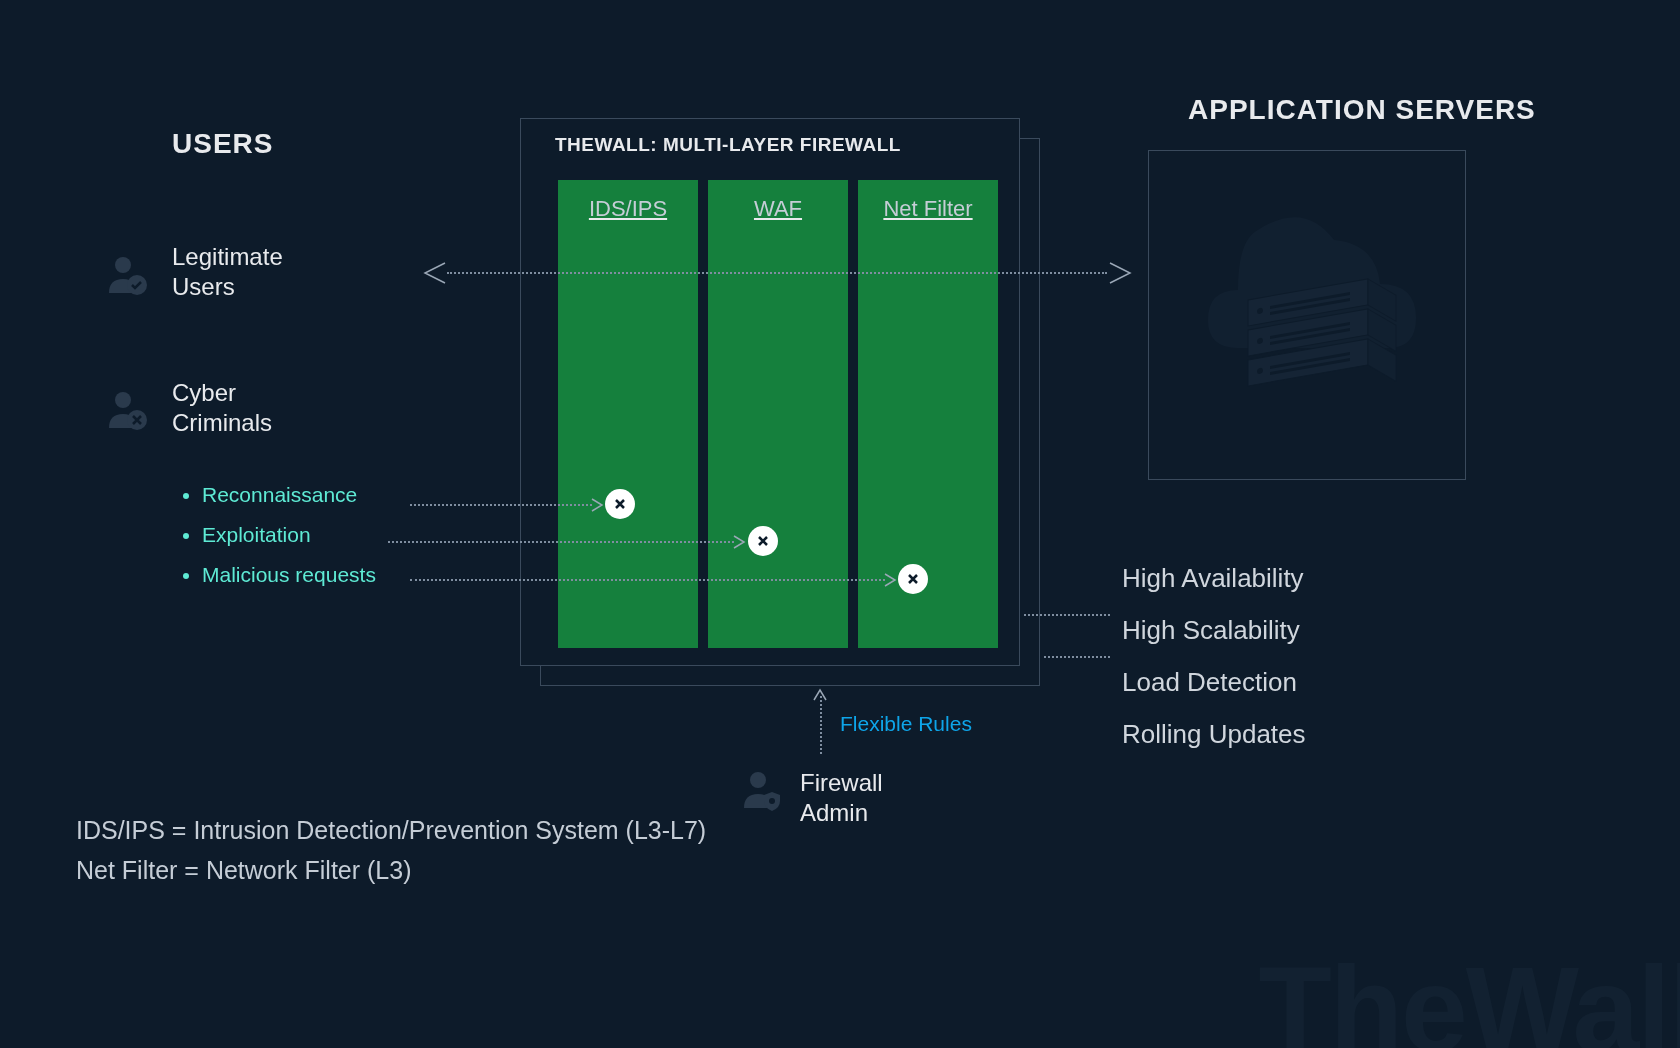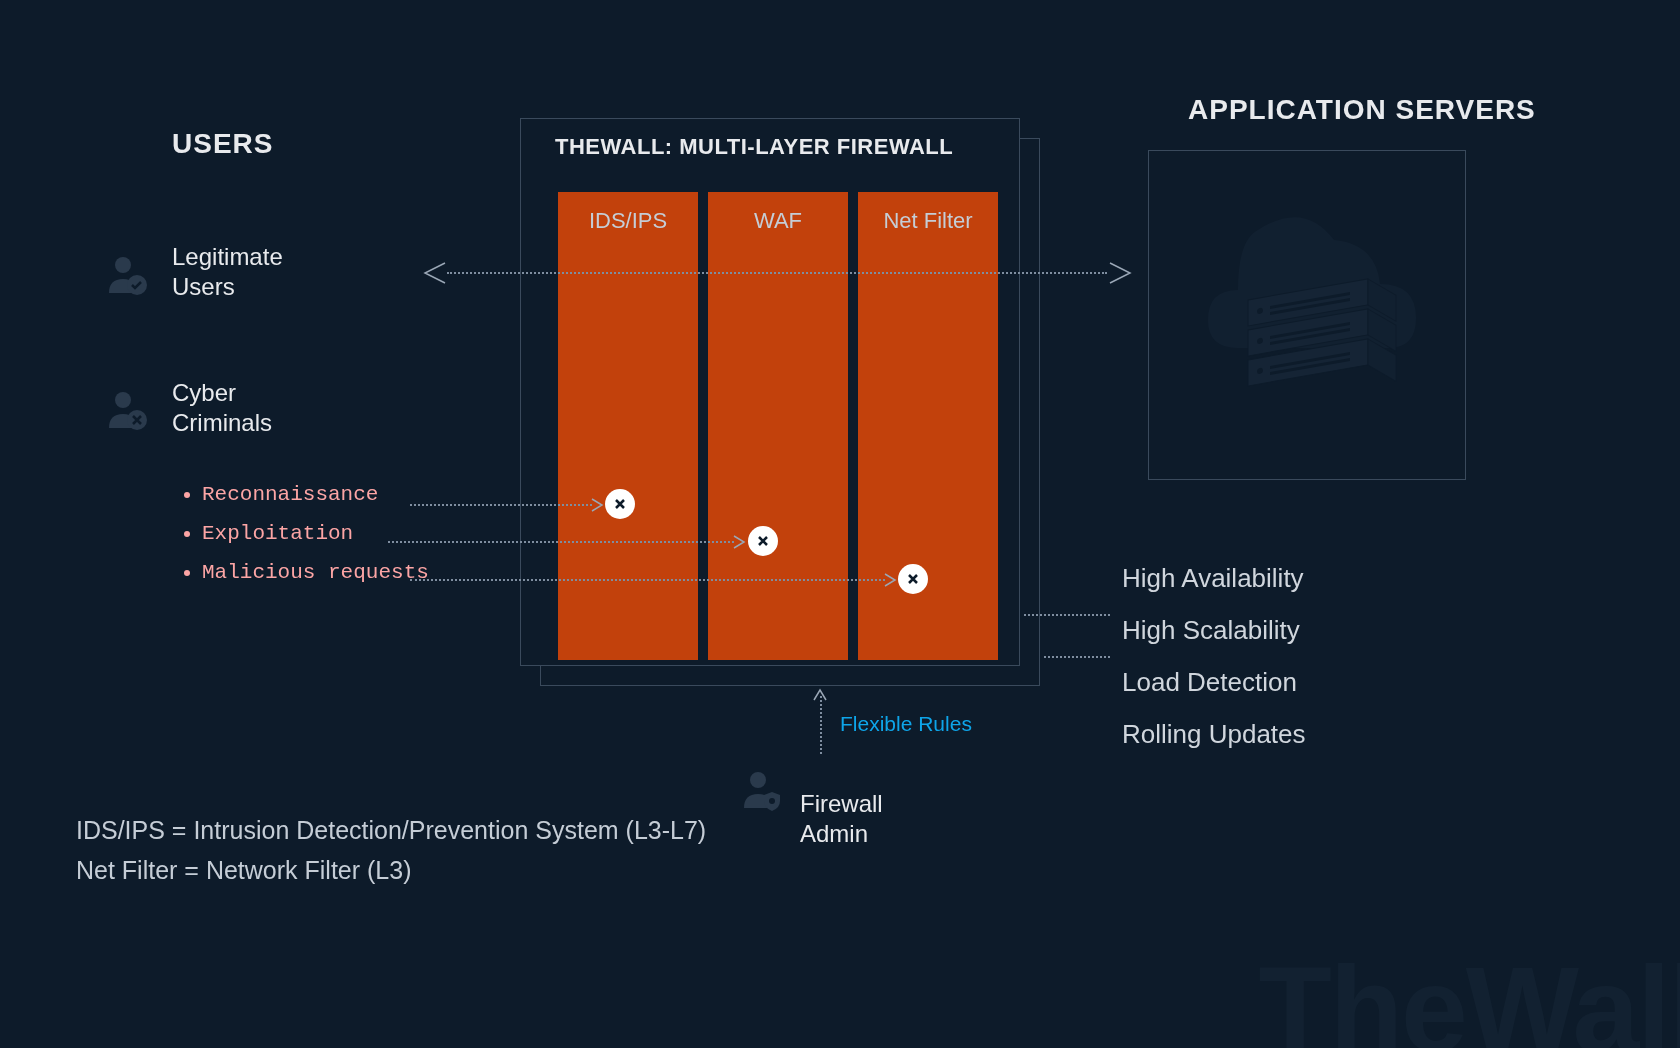--- a/index.html
+++ b/index.html
@@ -29,30 +29,31 @@
   .firewall-box-back {
     position: absolute;
     left: 540px; top: 138px;
     width: 500px; height: 548px;
     border: 1px solid #3a4a5c;
     background: #0d1b2a;
   }
   .firewall-title {
     position: absolute;
     left: 555px; top: 134px;
-    font-size: 22px;
+    font-size: 19px;
     font-weight: 700;
     letter-spacing: 0.5px;
   }
   .layer-col {
     position: absolute;
-    top: 192px;
+    top: 180px;
     width: 140px;
     height: 468px;
-    background: #c2410c;
+    background: #15803d;
+    text-decoration: underline;
   }
   .layer-col.ids { left: 558px; }
   .layer-col.waf { left: 708px; }
   .layer-col.net { left: 858px; }
   .layer-label {
     text-align: center;
     padding-top: 16px;
     font-size: 22px;
     font-weight: 400;
     color: #c5cdd6;
@@ -65,22 +66,21 @@
   .legit-icon { left: 105px; top: 253px; }
   .crim-icon { left: 105px; top: 388px; }
   .admin-icon { left: 740px; top: 768px; }
   .user-label { position: absolute; font-size: 24px; color: #e8eaed; line-height: 1.25; }
   .legit-label { left: 172px; top: 242px; }
   .crim-label { left: 172px; top: 378px; }
   .attack-list {
     position: absolute;
     left: 178px; top: 483px;
     font-size: 21px;
-    color: #fca5a5;
-    font-family: Liberation Mono, monospace;
+    color: #5eead4;
   }
   .attack-list li { list-style: disc; margin-left: 24px; margin-bottom: 16px; }
   .legend {
     position: absolute;
     left: 76px; top: 810px;
     font-size: 25px;
     color: #c5cdd6;
     line-height: 1.6;
   }
   .features {
@@ -233,21 +233,21 @@
   <div>High Scalability</div>
   <div>Load Detection</div>
   <div>Rolling Updates</div>
 </div>
 
 <div class="dot-vert" style="left:820px; top:696px; height:58px;"></div>
 <svg class="arrowhead" style="left:812px; top:688px; width:16px; height:16px;">
     <path d="M2 12 L8 2 L14 12" fill="none" stroke="#9aa7b6" stroke-width="1.5"></path>
   </svg>
 <div class="flex-rules">Flexible Rules</div>
-<div class="admin-label" style="white-space:pre-line;margin-top:21px;">Firewall
+<div class="admin-label" style="white-space:pre-line;">Firewall
 Admin</div>
 
 <div class="app-box"></div>
 <div class="cloud-server">
   <svg viewBox="0 0 260 260">
     <path d="M60 110 q-30 0 -30 30 q0 28 30 28 h150 q28 0 28 -30 q0 -34 -36 -34 q-4 -40 -46 -44 q-30 -40 -76 -10 q-20 10 -20 60 z" fill="#1a2a3c"></path>
     <g transform="translate(70,120)">
       <g transform="skewY(-10)">
         <rect x="0" y="0" width="120" height="26" fill="#24364a" stroke="#0d1b2a"></rect>
         <rect x="0" y="30" width="120" height="26" fill="#24364a" stroke="#0d1b2a"></rect>

